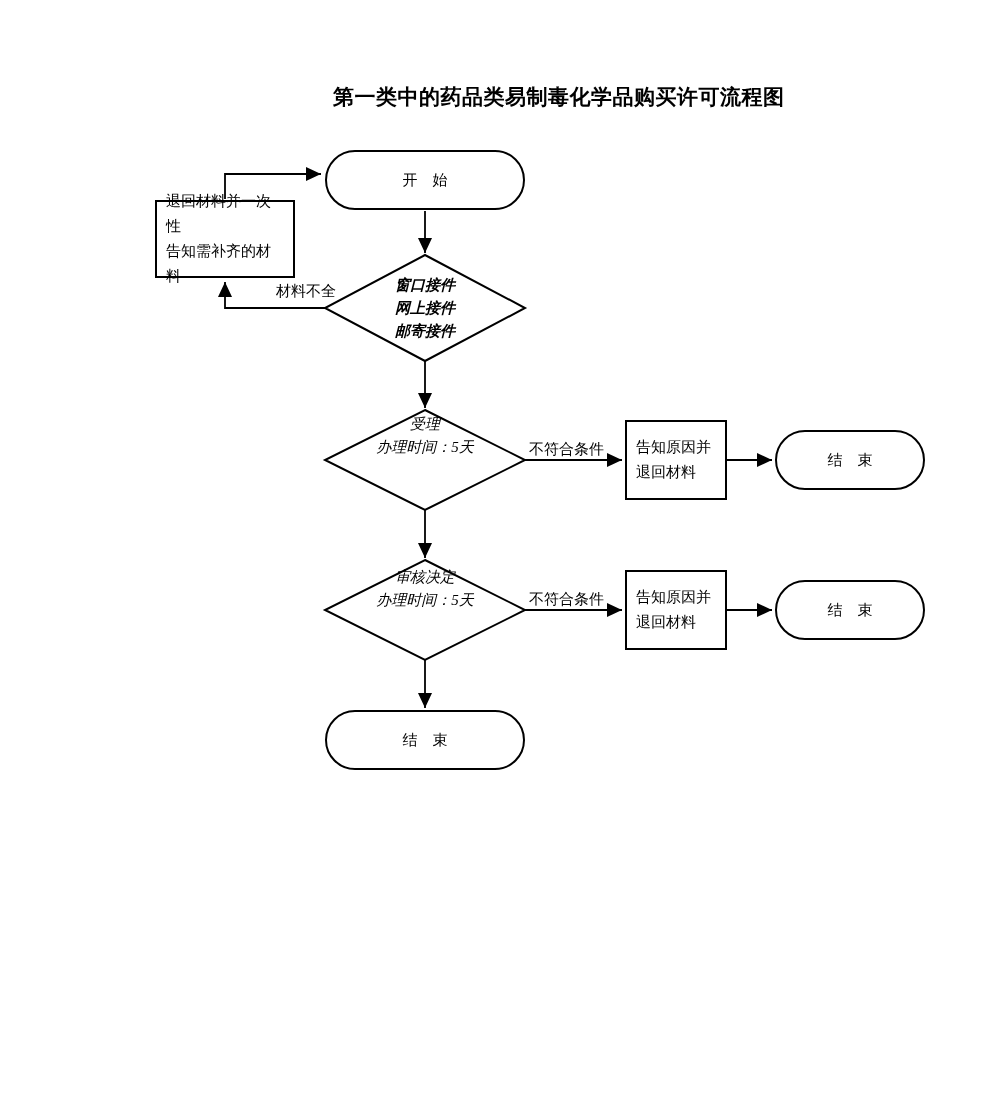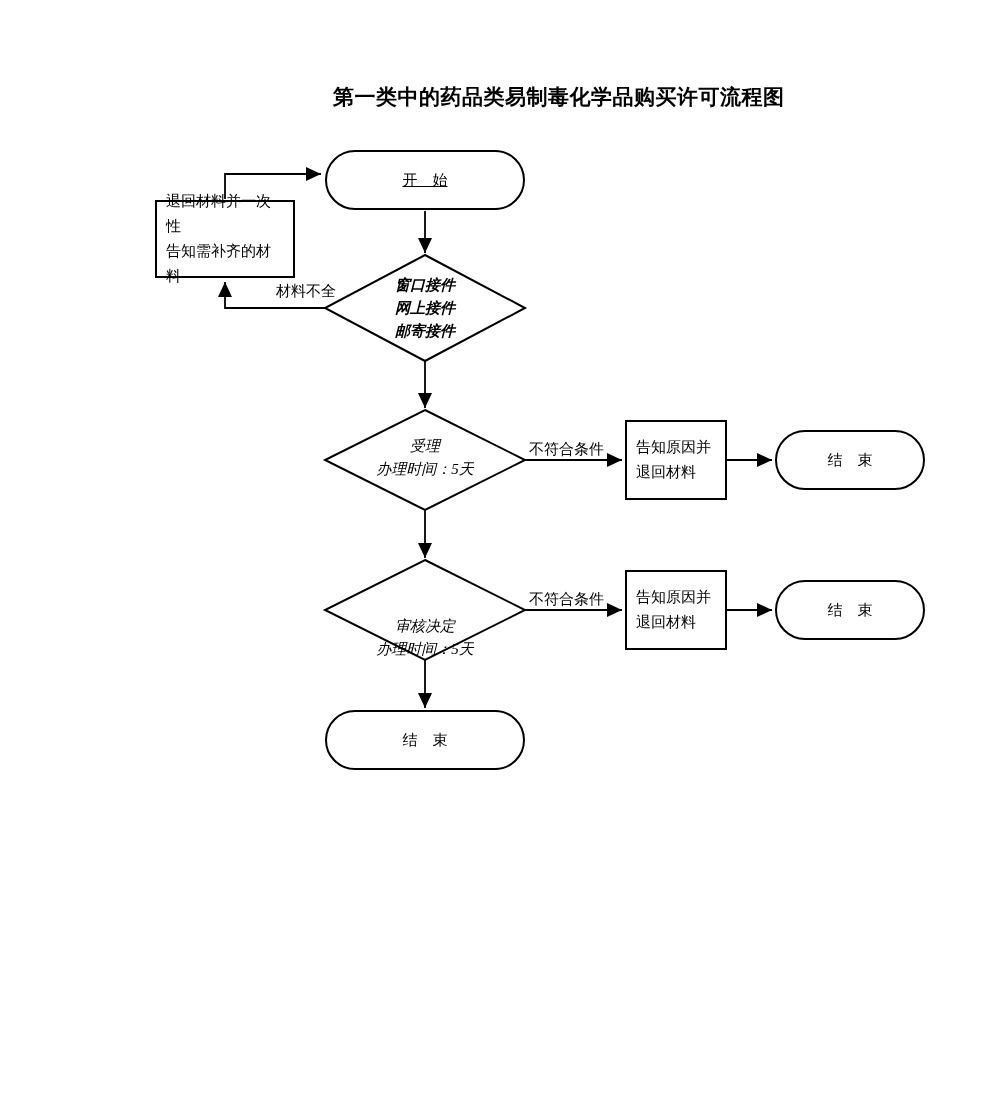--- a/index.html
+++ b/index.html
@@ -71,25 +71,25 @@
     font-weight: bold;
   }
   .edge-label {
     position: absolute;
     font-size: 15px;
     line-height: 16px;
     white-space: nowrap;
     background: #ffffff;
   }
   
-  #node-start        { left: 325px; top: 150px; width: 200px; height: 60px; text-decoration: underline; }
+  #node-start        { left: 325px; top: 150px; width: 200px; height: 60px; }
   #node-return       { left: 155px; top: 200px; width: 140px; height: 78px; line-height: 25px; }
   #label-intake      { left: 325px; top: 255px; width: 200px; height: 106px; }
-  #label-acceptance  { left: 325px; top: 408px; width: 200px; height: 100px; }
-  #label-review      { left: 325px; top: 588px; width: 200px; height: 100px; }
+  #label-acceptance  { left: 325px; top: 386px; width: 200px; height: 100px; }
+  #label-review      { left: 325px; top: 539px; width: 200px; height: 100px; }
   #node-notify1      { left: 625px; top: 420px; width: 102px; height: 80px; line-height: 25px; }
   #node-notify2      { left: 625px; top: 570px; width: 102px; height: 80px; line-height: 25px; }
   #node-end-right1   { left: 775px; top: 430px; width: 150px; height: 60px; }
   #node-end-right2   { left: 775px; top: 580px; width: 150px; height: 60px; }
   #node-end-bottom   { left: 325px; top: 710px; width: 200px; height: 60px; }
   #edge-label-incomplete { left: 239px; top: 283px; margin-left: 37px; }
   #edge-label-nomatch1   { left: 529px; top: 441px; }
   #edge-label-nomatch2   { left: 529px; top: 591px; }
 </style>
 </head>

